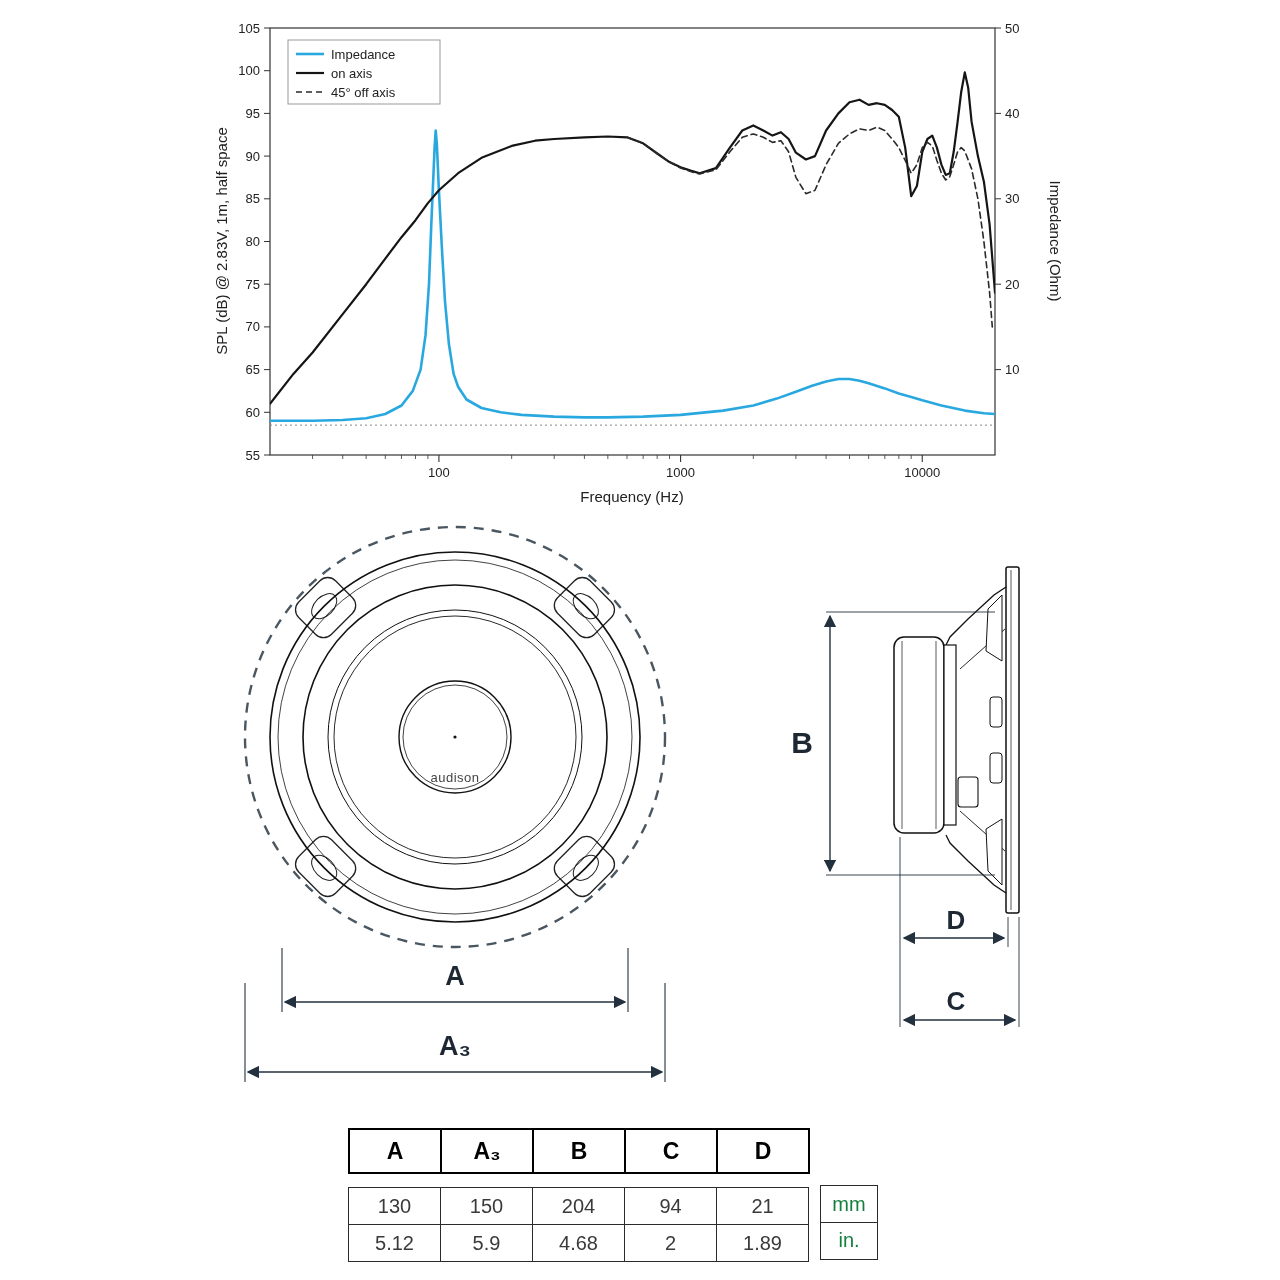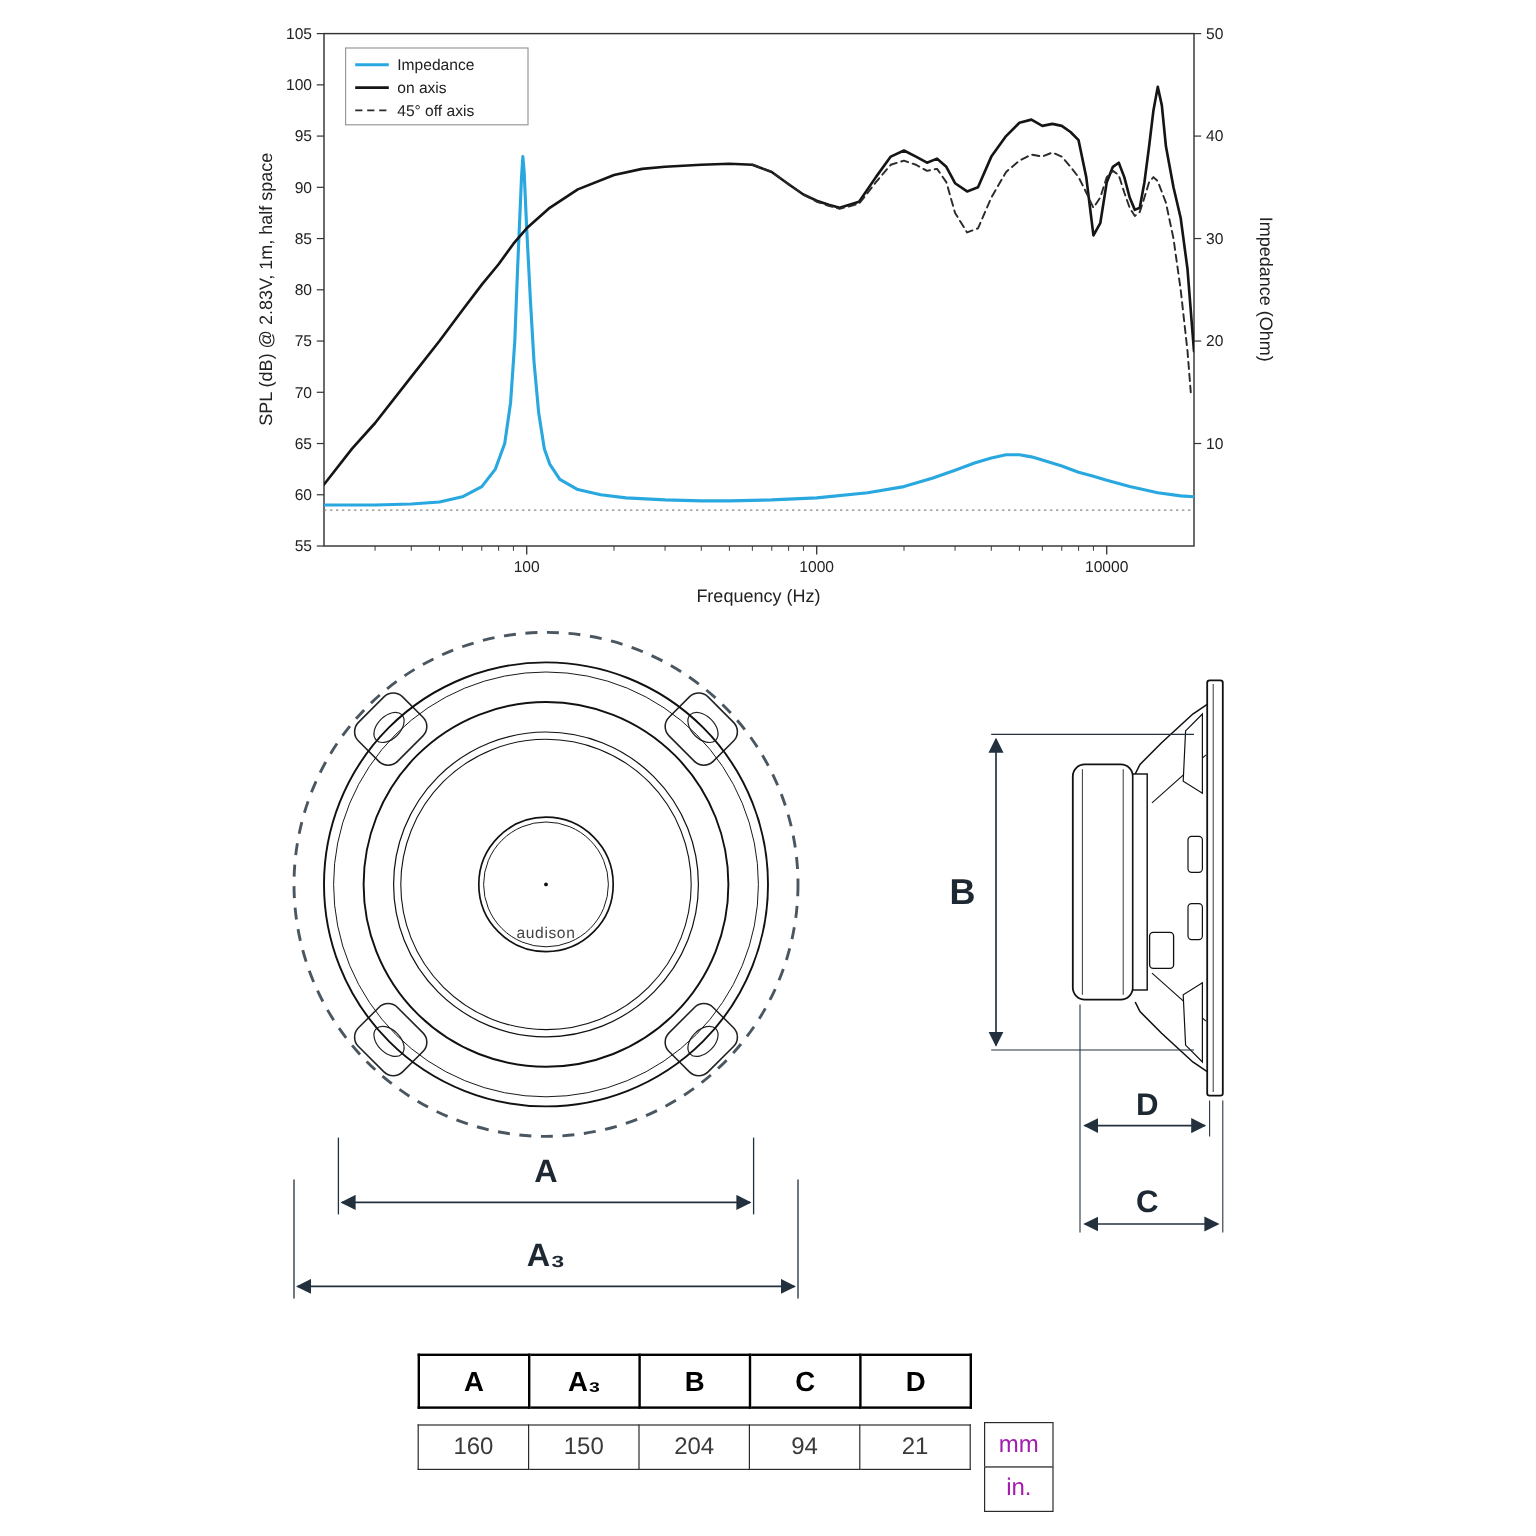--- a/index.html
+++ b/index.html
@@ -6,21 +6,21 @@
   html,body{width:1280px;height:1280px;background:#fff;font-family:"Liberation Sans",sans-serif;overflow:hidden}
   body{position:relative}
   .abs{position:absolute}
   svg text{font-family:"Liberation Sans",sans-serif}
   #dims-table{position:absolute;left:348px;top:1128px}
   table.hdr{border-collapse:collapse}
   table.hdr td{width:92px;height:44px;border:2.5px solid #000;font-weight:bold;font-size:23px;text-align:center;color:#000;vertical-align:middle}
   table.dat{border-collapse:collapse;margin-top:13px}
   table.dat td{width:92px;height:37px;border:1.5px solid #2b2b2b;font-size:20px;color:#3a3a3a;text-align:center;vertical-align:middle}
   #units{position:absolute;left:820px;top:1185px}
-  #units div{width:58px;height:38px;border:1.5px solid #2b2b2b;display:flex;align-items:center;justify-content:center;font-size:20px;color:#a21caf;background:#fff}
+  #units div{width:58px;height:38px;border:1.5px solid #2b2b2b;display:flex;align-items:center;justify-content:center;font-size:20px;color:#15803d;background:#fff}
   #units div + div{margin-top:-1.5px}
 </style>
 </head>
 <body>
 
 <div class="abs" style="left:205px;top:10px">
   <svg id="chart-svg" width="870" height="510" viewBox="0 0 870 510">
     <defs>
       <clipPath id="plotclip">
           <rect x="65" y="18" width="725" height="427"></rect>
@@ -213,25 +213,32 @@
       <td>A₃</td>
       <td>B</td>
       <td>C</td>
       <td>D</td>
     </tr>
   </tbody>
     </table>
   <table class="dat">
     <tbody>
         <tr>
-      <td>160</td>
+      <td>130</td>
       <td>150</td>
       <td>204</td>
       <td>94</td>
       <td>21</td>
     </tr>
+    <tr>
+      <td>5.12</td>
+      <td>5.9</td>
+      <td>4.68</td>
+      <td>2</td>
+      <td>1.89</td>
+    </tr>
   </tbody>
     </table>
 </div>
 <div id="units">
   <div>mm</div>
   <div>in.</div>
 </div>
 
 </body></html>

